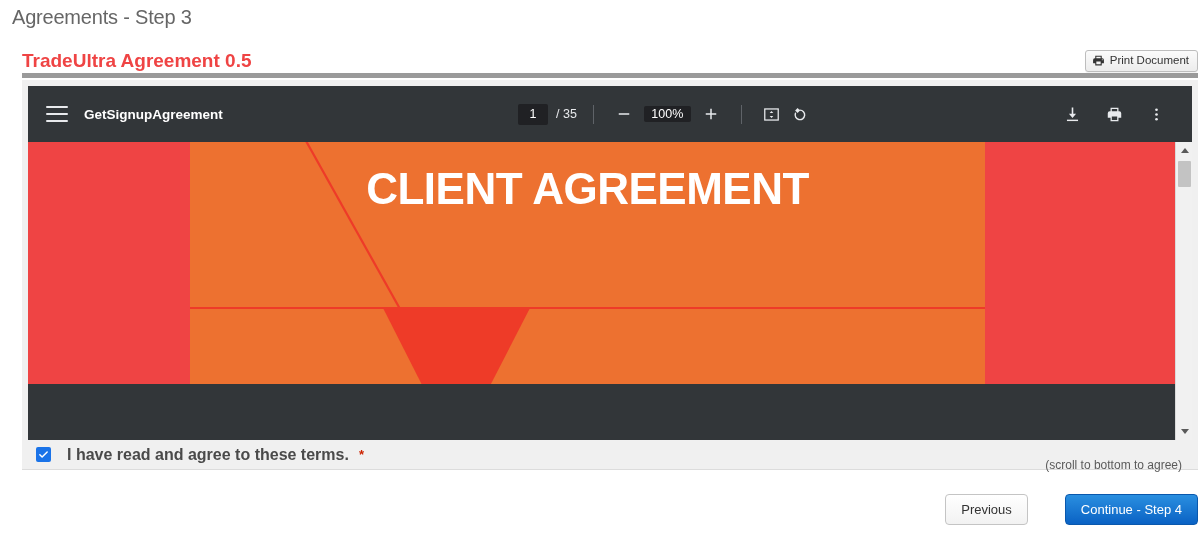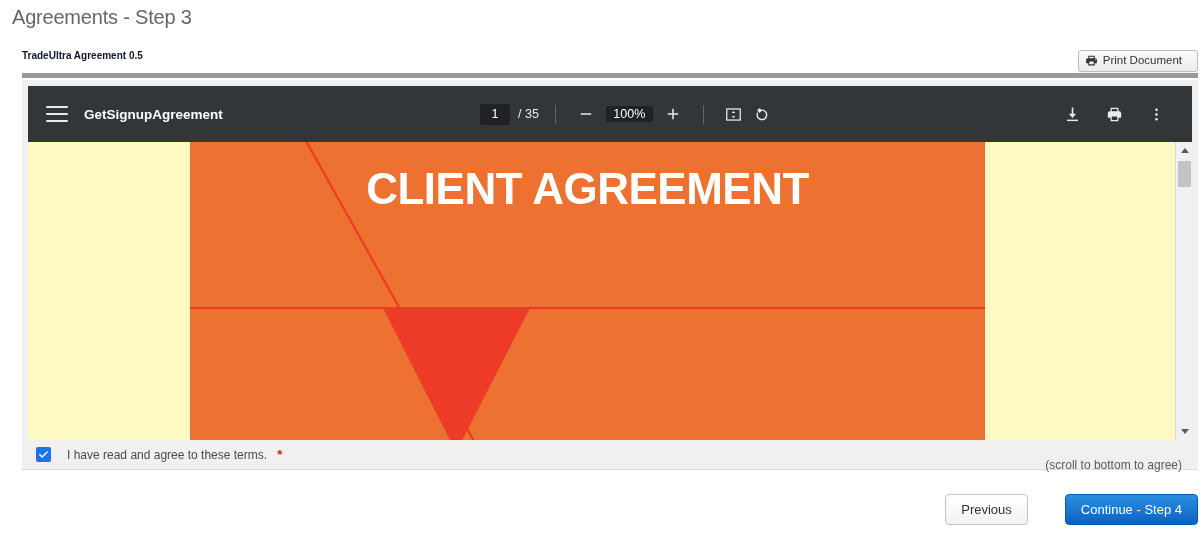--- a/index.html
+++ b/index.html
@@ -14,26 +14,26 @@
   .page-root { position: relative; width: 1204px; height: 541px; background: #fff; }
 
   
   .page-title {
     position: absolute; left: 12px; top: 6px;
     font-size: 20px; font-weight: normal; color: #666666;
     letter-spacing: -0.2px;
   }
   .sub-title {
     position: absolute; left: 22px; top: 50px;
-    font-size: 10px; font-weight: bold; color: #0f172a;
+    font-size: 19px; font-weight: bold; color: #ef4444;
   }
 
   .print-doc-btn {
     position: absolute; right: 6px; top: 50px;
-    height: 22px; padding: 0 15px 0 6px;
+    height: 22px; padding: 0 8px 0 6px;
     display: flex; align-items: center; gap: 5px;
     background: linear-gradient(#fbfbfb, #ececec);
     border: 1px solid #bdbdbd; border-radius: 3px;
     font-size: 11.5px; color: #333; cursor: pointer;
     box-shadow: 0 1px 0 rgba(0,0,0,.05);
   }
   .print-doc-btn .lbl { line-height: 1; }
 
   .hr-bar {
     position: absolute; left: 22px; top: 73px;
@@ -53,21 +53,21 @@
   }
 
   
   .pdf-toolbar {
     position: absolute; left: 0; top: 0;
     width: 1164px; height: 56px;
     background: #323639;
     display: flex; align-items: center;
     color: #e8eaed;
   }
-  .tb-left { display: flex; align-items: center; gap: 16px; padding-left: 18px; width: 452px; }
+  .tb-left { display: flex; align-items: center; gap: 16px; padding-left: 18px; width: 490px; }
   .hamburger { width: 22px; height: 16px; display: flex; flex-direction: column; justify-content: space-between; cursor: pointer; }
   .hamburger i { display: block; height: 2px; background: #e8eaed; border-radius: 1px; }
   .doc-name { font-size: 13.5px; font-weight: bold; color: #ffffff; white-space: nowrap; }
 
   .tb-center { display: flex; align-items: center; gap: 0; flex: 1; justify-content: flex-start; }
   .page-num-box {
     background: #202124; color: #ffffff;
     font-size: 12.5px; width: 30px; height: 21px;
     display: flex; align-items: center; justify-content: center;
     border-radius: 2px; border: none; outline: none; text-align: center;
@@ -82,22 +82,22 @@
     background: #202124; color: #ffffff;
     font-size: 12.5px; height: 16px; min-width: 47px; padding: 0 3px;
     display: flex; align-items: center; justify-content: center; border-radius: 2px;
     margin: 0 6px;
   }
   .tb-right { display: flex; align-items: center; gap: 14px; padding-right: 22px; }
 
   
   .doc-area {
     position: absolute; left: 0; top: 56px;
-    width: 1164px; height: 298px;
-    background: #fef9c3; overflow: hidden;
+    width: 1164px; height: 242px;
+    background: #ef4444; overflow: hidden;
   }
   .pdf-page {
     position: absolute; left: 162px; top: 0;
     width: 795px; height: 298px;
     background: #ED7130; overflow: hidden;
   }
   .pdf-page .title-txt {
     position: absolute; left: 0; right: 0; top: 22px;
     text-align: center;
     font-size: 44px; font-weight: bold; color: #ffffff;
@@ -131,21 +131,21 @@
     border-bottom: 1px solid #dcdcdc;
     display: flex; align-items: center; justify-content: space-between;
     padding: 0 8px 0 14px;
   }
   .agree-left { display: flex; align-items: center; gap: 8px; }
   .chk {
     width: 15px; height: 15px; background: #1a73e8; border-radius: 2px;
     display: flex; align-items: center; justify-content: center; cursor: pointer;
   }
   .chk svg { display: block; }
-  .agree-label { font-size: 12px; color: #4a4a4a; font-weight: normal; padding-left: 8px; }
+  .agree-label { font-size: 16px; color: #4a4a4a; font-weight: bold; padding-left: 8px; }
   .req-star { color: #cc2200; font-weight: bold; font-size: 13px; margin-left: 2px; }
   .scroll-hint { font-size: 12px; color: #5a5a5a; padding-right: 8px; margin-top: 20px; }
 
   
   .footer-actions {
     position: absolute; right: 6px; top: 494px;
     display: flex; align-items: center; gap: 7px;
   }
   .btn {
     height: 31px; padding: 0 15px;

